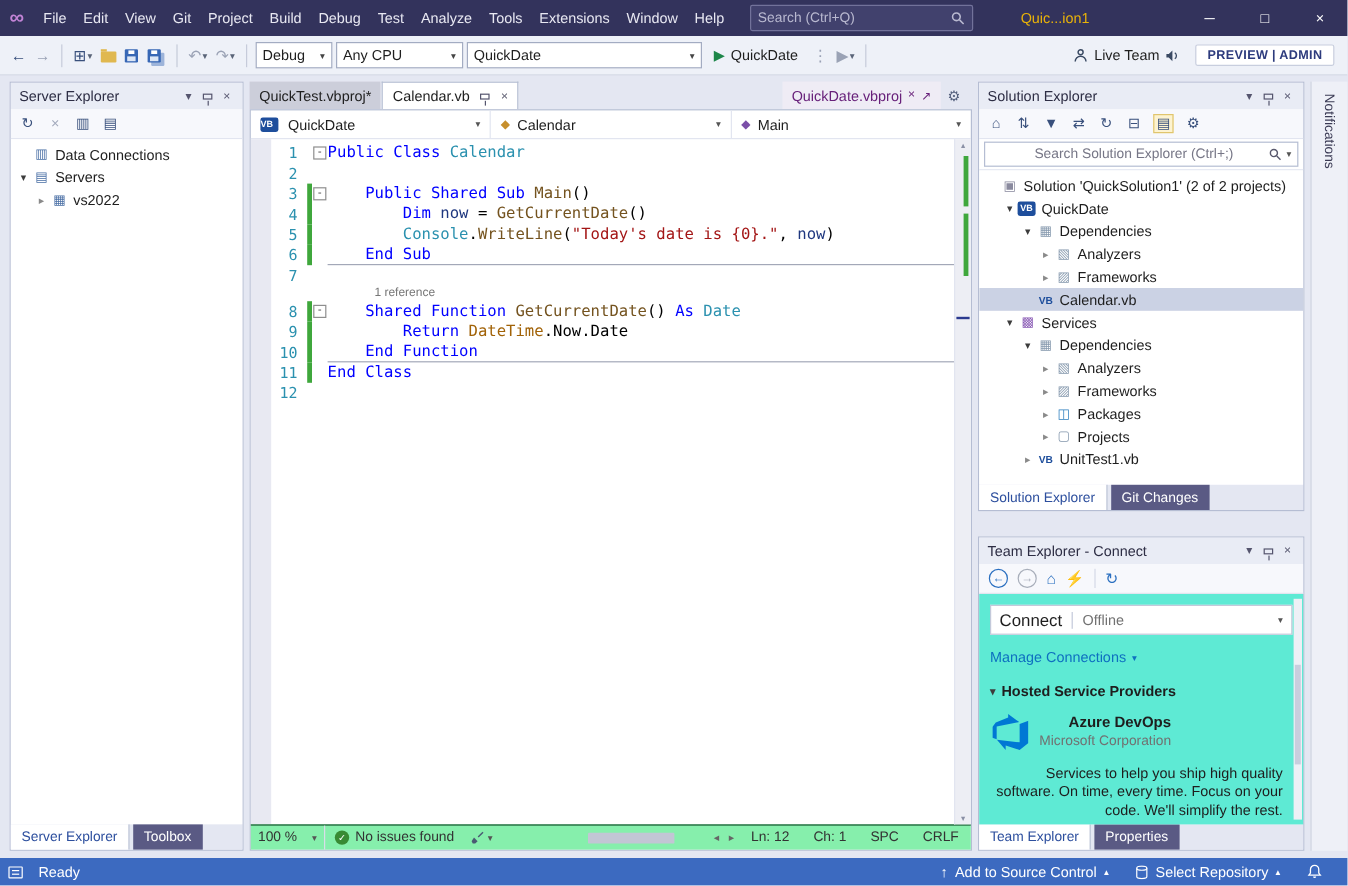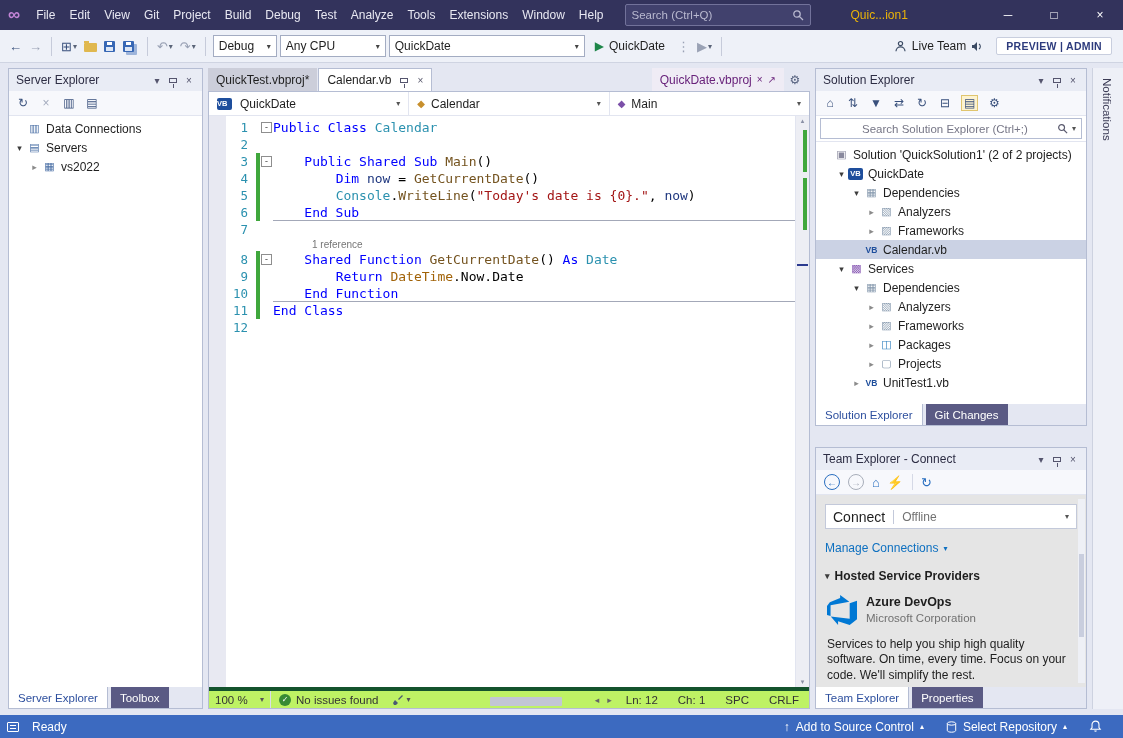--- a/index.html
+++ b/index.html
@@ -94,21 +94,21 @@
   .code-text { flex:1; white-space:pre; align-self:stretch; display:flex; align-items:center; }
   .proc-sep { border-bottom:1px solid #a3a8b8; }
   .lens-row { height:13px; display:flex; align-items:center; padding-left:86px; }
   .lens-text { font-family:"Liberation Sans",sans-serif; font-size:10px; color:#767676; }
   .tok-kw{color:#0000ff} .tok-type{color:#2b91af} .tok-str{color:#a31515}
   .tok-method{color:#74531f} .tok-loc{color:#1f377f} .tok-pl{color:#000} .tok-fade{color:#a16207}
   .vscroll { width:14px; background:#edeef4; border-left:1px solid #e2e5f0; position:relative; flex:0 0 auto; }
   .vs-mark { position:absolute; right:2px; width:4px; background:#3fa73c; }
   .vs-caret { position:absolute; left:1px; right:1px; height:2px; background:#2b3a8f; }
   .vs-arr { position:absolute; left:0; right:0; text-align:center; font-size:7px; color:#8a90a5; }
-  .bottom-strip { height:21px; display:flex; align-items:center; background:#bef264; border-top:4px solid #14532d; font-size:11.5px; color:#333; flex:0 0 auto; }
+  .bottom-strip { height:21px; display:flex; align-items:center; background:#86efac; border-top:1px solid #14532d; font-size:11.5px; color:#333; flex:0 0 auto; }
   .zoom-combo { width:62px; display:flex; align-items:center; padding:0 6px; gap:6px; height:100%; border-right:1px solid #d9dde9; }
   .zoom-combo .caret { font-size:8px; color:#555; margin-left:auto; }
   .health { display:flex; align-items:center; gap:5px; padding:0 8px; }
   .gcheck { width:12px; height:12px; border-radius:50%; background:#388a34; color:#fff; font-size:8px; display:flex; align-items:center; justify-content:center; }
   .cleanup { display:flex; align-items:center; gap:2px; padding:0 6px; }
   .hscroll { flex:1; height:100%; position:relative; }
   .h-thumb { position:absolute; top:6px; height:9px; left:42%; width:72px; background:#c2c6d4; border-radius:1px; }
   .h-arr { padding:0 4px; color:#666; font-size:9px; }
   .sb-field { padding:0 10px; white-space:nowrap; }
 
@@ -117,21 +117,21 @@
   .sol-panel { height:358px; flex:0 0 auto; }
   .sol-search-row { padding:2px 4px; background:#fff; border-bottom:1px solid #e2e5f0; }
   .sol-search { height:21px; border:1px solid #b5bdd3; background:#fff; display:flex; align-items:center; padding:0 5px; color:#767686; font-size:11.5px; }
   .sol-search .ph { flex:1; white-space:nowrap; overflow:hidden;margin-left:36px; }
   .team-panel { flex:1; min-height:0; }
   .te-toolbar { height:25px; display:flex; align-items:center; gap:8px; padding:0 8px; background:#f7f8fc; border-bottom:1px solid #e2e5f0; flex:0 0 auto; }
   .circ { width:16px; height:16px; border:1px solid #2a6fc0; border-radius:50%; display:flex; align-items:center; justify-content:center; color:#2a6fc0; font-size:10px; }
   .circ.dis { border-color:#a8aeba; color:#a8aeba; }
   .te-ic { font-size:13px; color:#2a6fc0; }
   .te-ic.green { color:#3a8a3a; }
-  .te-body { flex:1; background:#e5e5e5; padding:9px 9px 0 9px; position:relative; overflow:hidden; }
+  .te-body { flex:1; background:#5eead4; padding:9px 9px 0 9px; position:relative; overflow:hidden;text-align:right; }
   .connect-combo { border:1px solid #c3c9da; height:25px; display:flex; align-items:center; padding:0 7px; background:#fff; }
   .connect-title { font-size:14px; color:#1e1e1e; }
   .connect-div { width:1px; height:14px; background:#c3c9da; margin:0 8px; }
   .offline { color:#717171; font-size:12px; }
   .connect-combo .caret { margin-left:auto; font-size:8px; color:#555; }
   .manage { margin-top:12px; color:#0e70c0; font-size:12px; display:flex; align-items:center; gap:5px; }
   .manage .caret { font-size:8px; }
   .section-head { margin-top:14px; display:flex; align-items:center; gap:5px; font-weight:bold; font-size:12px; color:#1e1e1e; }
   .section-head .caret { font-size:9px; color:#3c3c3c; }
   .provider { display:flex; gap:9px; margin:12px 0 0 2px; align-items:flex-start; }

